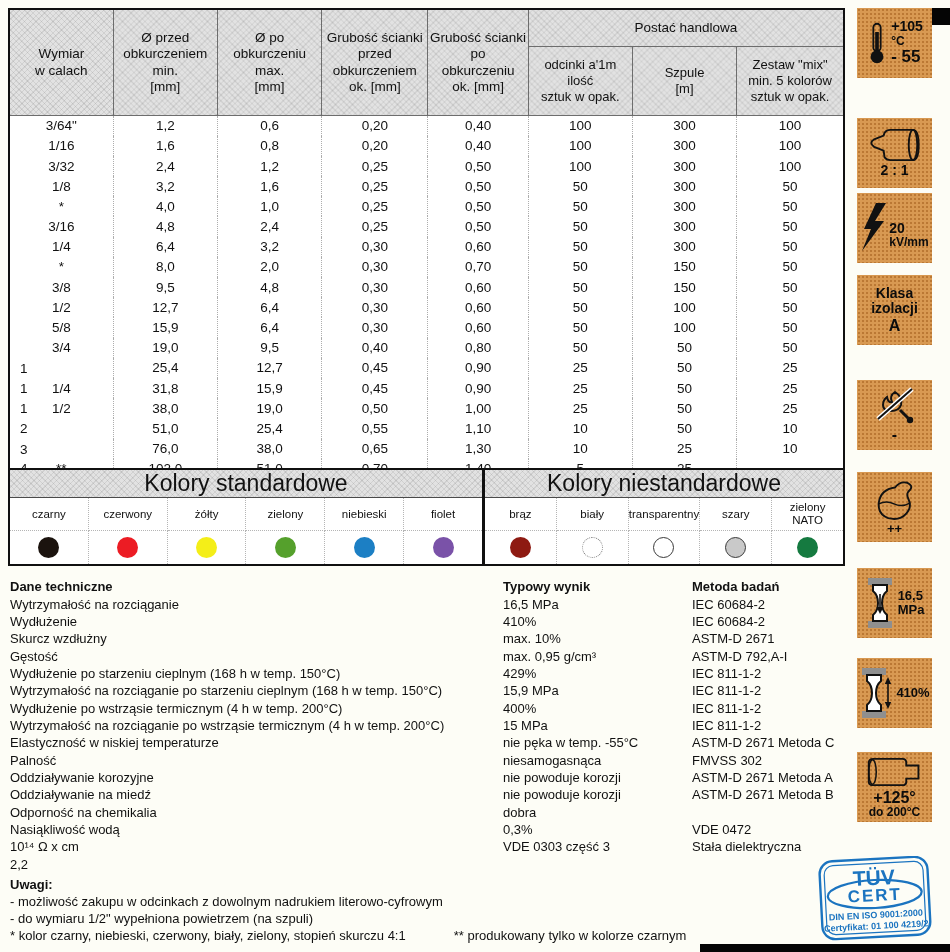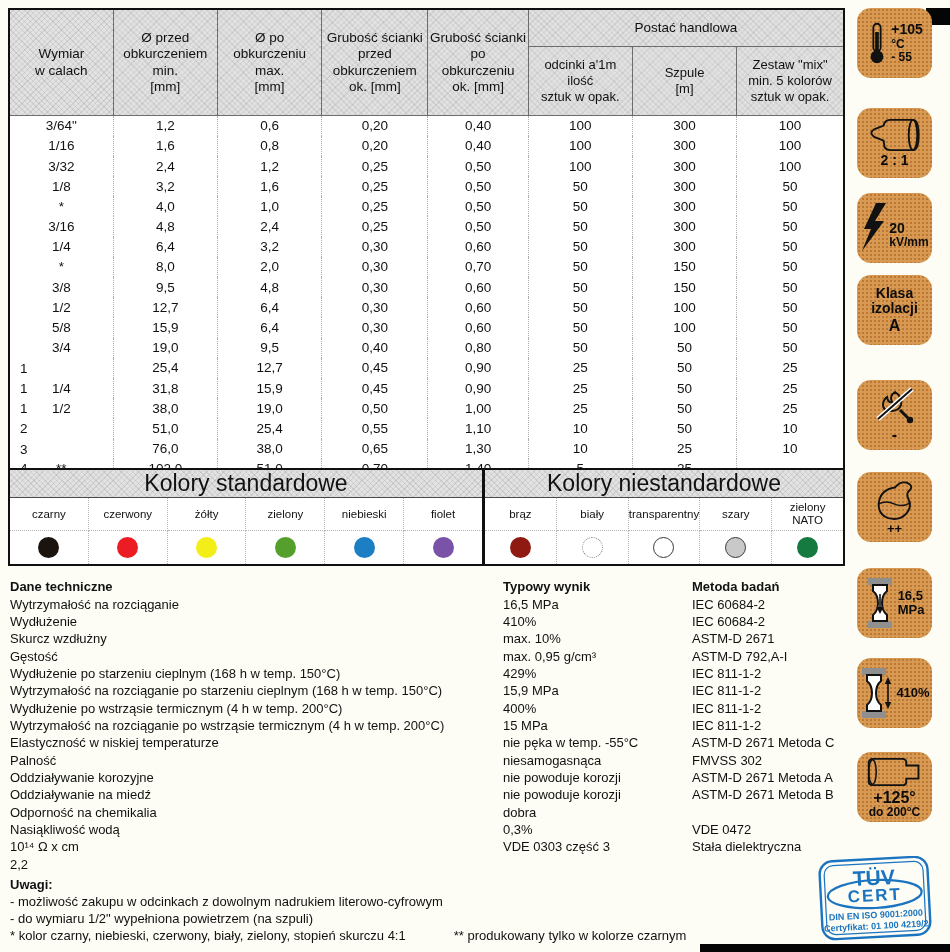--- a/index.html
+++ b/index.html
@@ -60,21 +60,21 @@
   .footnote-right { margin-left:48px; }
   
   .corner-mark { position:absolute; left:926px; top:8px; width:24px; height:17px; background:#050505; }
   .bottom-bar { position:absolute; left:700px; top:944px; width:250px; height:8px; background:#050505; }
   
   .tile {
     position:absolute; left:857px; width:75px; height:70px;
     background-color:#d89952;
     background-image:radial-gradient(rgba(150,80,15,0.45) 1px, transparent 1.3px);
     background-size:4px 4px;
-    display:flex; align-items:center; justify-content:center; overflow:hidden;border-radius:14px;
+    display:flex; align-items:center; justify-content:center; overflow:hidden;
   }
   .tile .txt { font-weight:bold; color:#0c0c0c; line-height:1.1; }
   .tile svg { flex:0 0 auto; }
   .t-col { flex-direction:column; }
   .t-row { flex-direction:row; gap:3px; }
   
   .tuv { position:absolute; left:818px; top:856px; width:114px; height:86px; }
 </style>
 </head>
 <body>
@@ -438,25 +438,25 @@
 
 <div class="tile t-row" style="top:8px">
   <svg width="22" height="48" viewBox="0 0 24 48">
     <rect x="8" y="3" width="8" height="30" rx="4" fill="none" stroke="#111" stroke-width="2"></rect>
     <line x1="12" y1="12" x2="12" y2="34" stroke="#111" stroke-width="4"></line>
     <circle cx="12" cy="39" r="7" fill="#111"></circle>
   </svg>
   <div style="text-align:left">
     <div class="txt" style="font-size:14px">+105</div>
     <div class="txt" style="font-size:12px">°C</div>
-    <div class="txt" style="font-size:12px">- 55</div>
-  </div>
-</div>
-
-<div class="tile t-col" style="top:108px">
+    <div class="txt" style="font-size:17px">- 55</div>
+  </div>
+</div>
+
+<div class="tile t-col" style="top:118px">
   <svg width="58" height="36" viewBox="0 0 60 38">
     <path d="M8,13 L18,9 L19,6 Q21,3 25,3 L49,3 Q55,3 55,19 Q55,35 49,35 L25,35 Q21,35 19,32 L18,25 L8,21 Q5,19 5,17 Q5,15 8,13 Z" fill="none" stroke="#111" stroke-width="2"></path>
     <ellipse cx="49" cy="19" rx="4.5" ry="16" fill="none" stroke="#111" stroke-width="2"></ellipse>
   </svg>
   <div class="txt" style="font-size:14px">2 : 1</div>
 </div>
 
 <div class="tile t-row" style="top:193px">
   <svg width="26" height="50" viewBox="0 0 26 50">
     <polygon points="16,0 4,26 11,26 2,48 24,18 15,18 26,0" fill="#111"></polygon>

